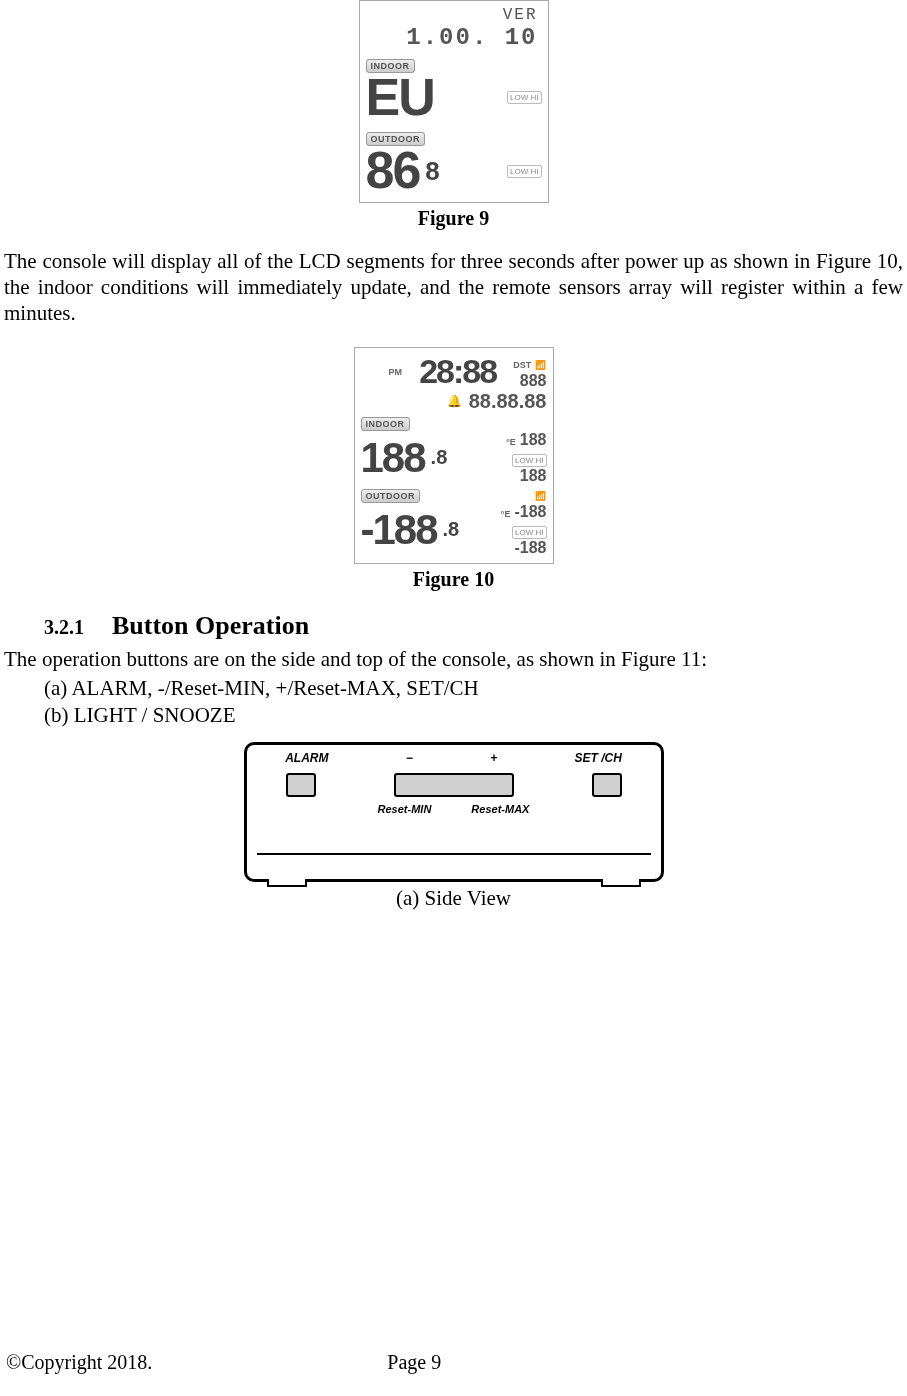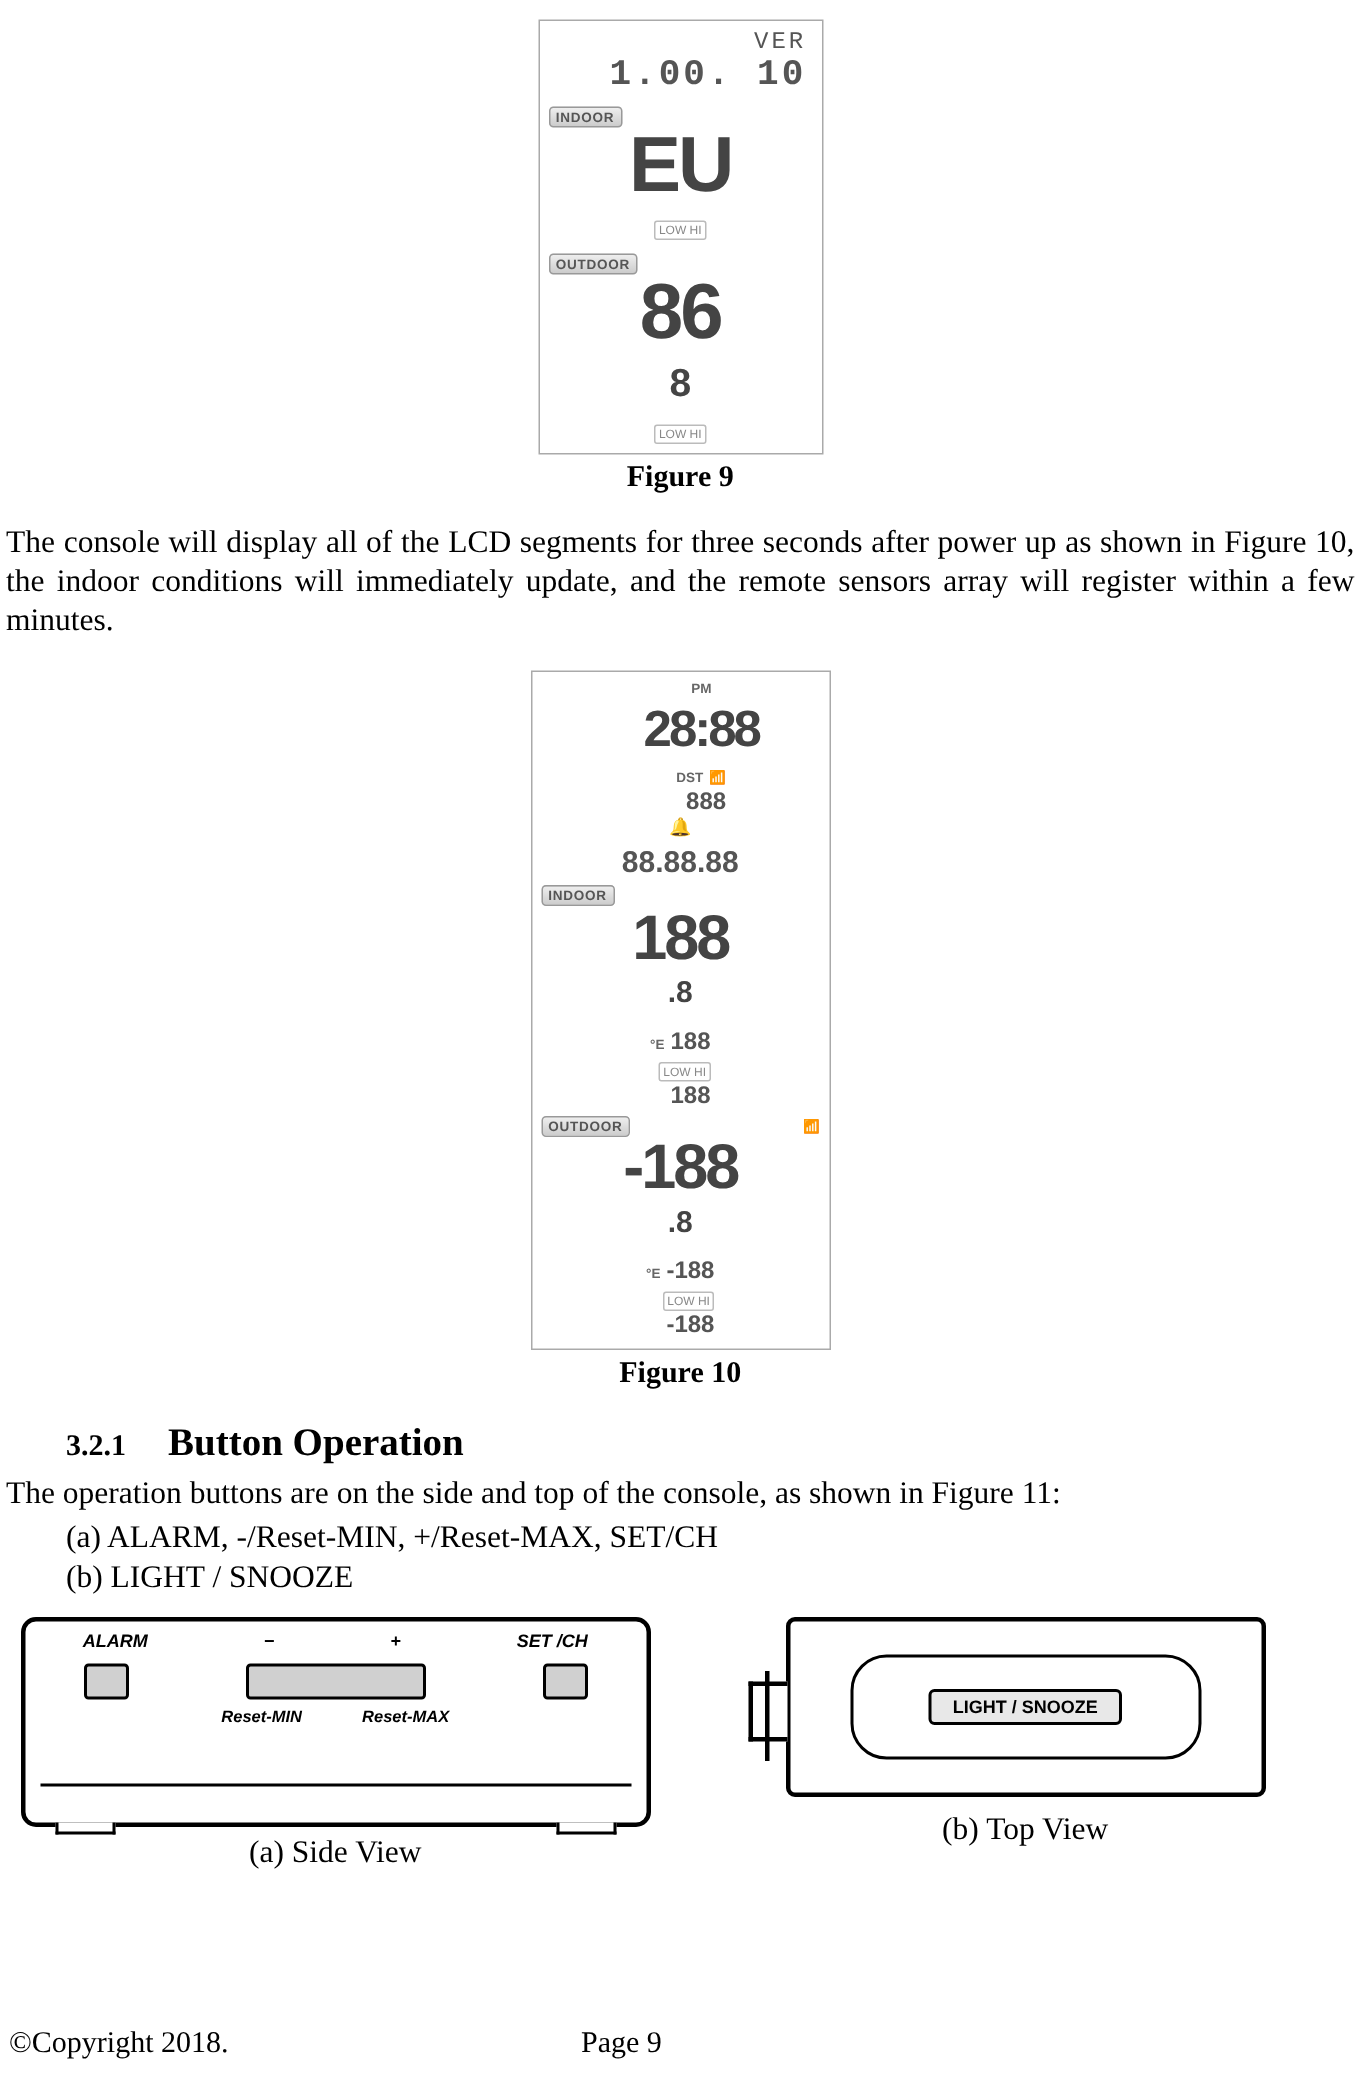--- a/index.html
+++ b/index.html
@@ -5,21 +5,21 @@
     * { margin: 0; padding: 0; box-sizing: border-box; }
     body {
       width: 907px;
       height: 1396px;
       font-family: "Times New Roman", Times, serif;
       background: #ffffff;
       position: relative;
       padding: 0;
     }
     .page-content {
-      padding: 13px 4px;
+      padding: 0 4px;
     }
     .figure-block {
       text-align: center;
       margin: 0 auto;
     }
     .figure-caption {
       font-weight: bold;
       font-size: 20px;
       margin-top: 4px;
     }
@@ -125,21 +125,21 @@
       letter-spacing: 0.5px;
     }
     .lowhi-box {
       border: 1px solid #bbb;
       font-family: Arial, sans-serif;
       font-size: 8px;
       color: #888;
       padding: 1px 2px;
       border-radius: 2px;
     }
-    .lcd-row { display: flex; align-items: center; gap: 6px; flex-direction: column; }
+    .lcd-row { display: flex; align-items: center; gap: 6px; }
     .mini-seg {
       font-family: Arial, sans-serif;
       font-size: 16px;
       font-weight: 900;
       color: #555;
     }
 
     
     .device-side {
       width: 420px;
@@ -365,31 +365,20 @@
           <span>Reset-MIN</span>
           <span>Reset-MAX</span>
         </div>
         <div class="ridge"></div>
         <div class="foot foot-l"></div>
         <div class="foot foot-r"></div>
       </div>
       <div class="view-caption">(a)  Side View</div>
     </div>
 
-    <div class="view-col">
-      <div style="position:relative; display:inline-block;">
-        <div class="device-top">
-          <div class="clip"></div>
-          <div class="snooze-zone">
-            <div class="snooze-btn">LIGHT / SNOOZE</div>
-          </div>
-        </div>
-      </div>
-      <div class="view-caption">(b)  Top View</div>
-    </div>
   </div>
 
 </div>
 
 <div class="footer">
   <span class="footer-copy">©Copyright 2018.</span>
   <span class="footer-page">Page 9</span>
 </div>
 
 </body></html>

